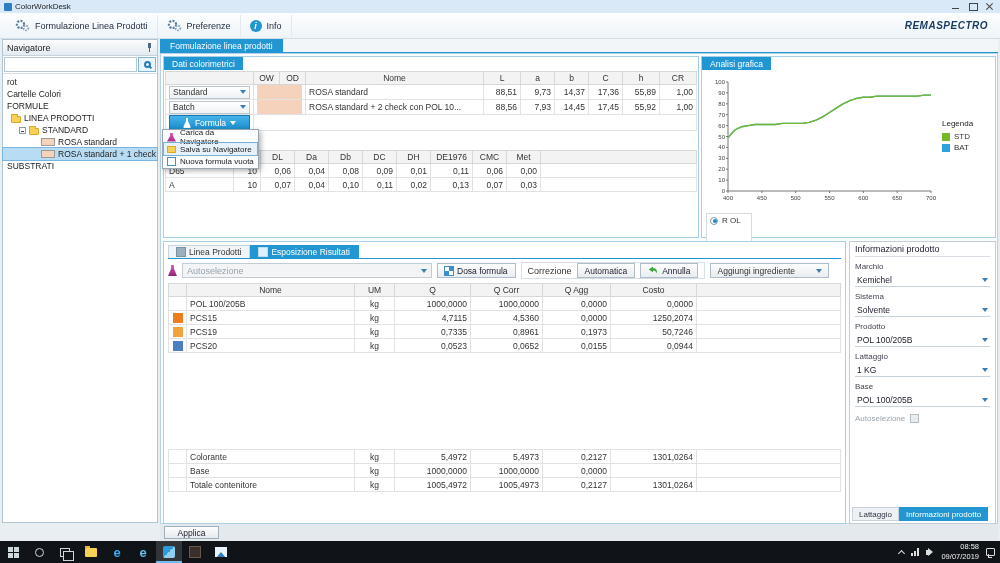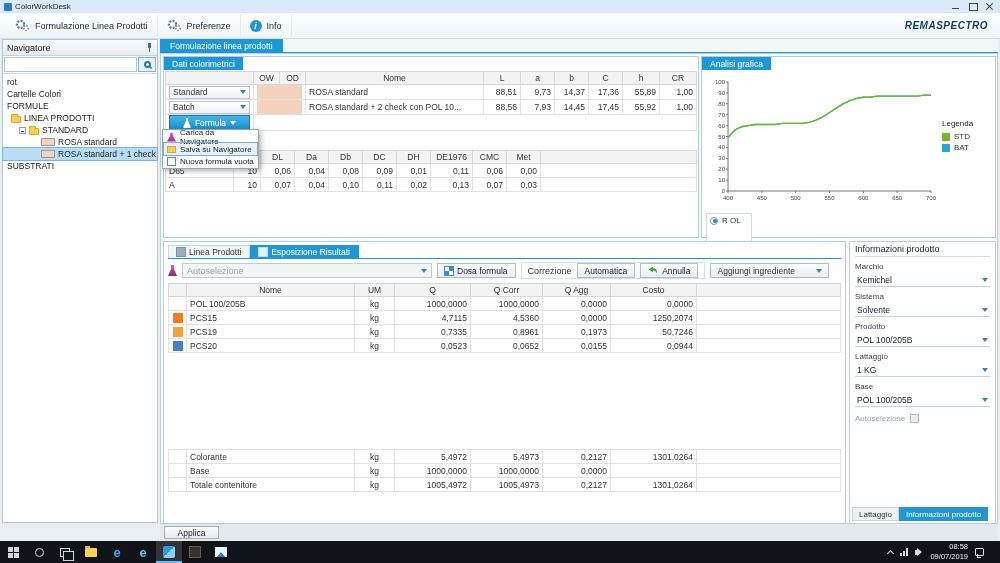--- a/index.html
+++ b/index.html
@@ -139,21 +139,21 @@
   .taskview { width:10px; height:9px; border:1px solid #cfd8dc; position:relative; background:transparent; }
   .taskview::after { content:""; position:absolute; left:2px; top:2px; width:9px; height:8px; border:1px solid #cfd8dc; background:#101418; }
   .tb-folder { width:12px; height:9px; background:#f8cf57; border-radius:1px; position:relative; }
   .tb-folder::before { content:""; position:absolute; top:-2px; left:0; width:5px; height:2px; background:#e7b33a; }
   .tb-e { font-size:13px; font-weight:bold; color:#3fa9f5; line-height:1; }
   .tb-e.ie { color:#62c0f0; }
   .tb-app { width:12px; height:12px; background:linear-gradient(135deg,#2e9bd8 50%,#8fd0ee 50%); border-radius:2px; }
   .tb-dark { width:12px; height:12px; background:#3a2f2a; border:1px solid #6b564a; }
   .tb-photo { width:12px; height:10px; background:#e8f2fa; position:relative; overflow:hidden; }
   .tb-photo::after { content:""; position:absolute; left:1px; bottom:-1px; border-left:5px solid transparent; border-right:5px solid transparent; border-bottom:6px solid #2e7cc3; }
-  .tray { margin-left:auto; display:flex; align-items:center; gap:7px; padding-right:16px; }
+  .tray { margin-left:auto; display:flex; align-items:center; gap:7px; padding-right:5px; }
   .chev-up { width:5px; height:5px; border-left:1px solid #ddd; border-top:1px solid #ddd; transform:rotate(45deg); margin-top:2px; }
   .net { display:flex; align-items:flex-end; gap:1px; height:8px; }
   .net i { width:2px; background:#ddd; display:block; }
   .net i:nth-child(1){height:3px;} .net i:nth-child(2){height:5px;} .net i:nth-child(3){height:8px;}
   .speaker { position:relative; width:4px; height:5px; background:#ddd; margin-right:4px; }
   .speaker::after { content:""; position:absolute; left:2px; top:-2px; border-top:4px solid transparent; border-bottom:4px solid transparent; border-left:5px solid #ddd; }
   .clock { text-align:right; font-size:7.5px; line-height:1.3; color:#f0f0f0; }
   .notif { width:9px; height:8px; border:1px solid #ddd; border-radius:1px; position:relative; }
   .notif::after { content:""; position:absolute; left:1px; bottom:-3px; width:3px; height:3px; border-left:1px solid #ddd; border-bottom:1px solid #ddd; }
 </style>

